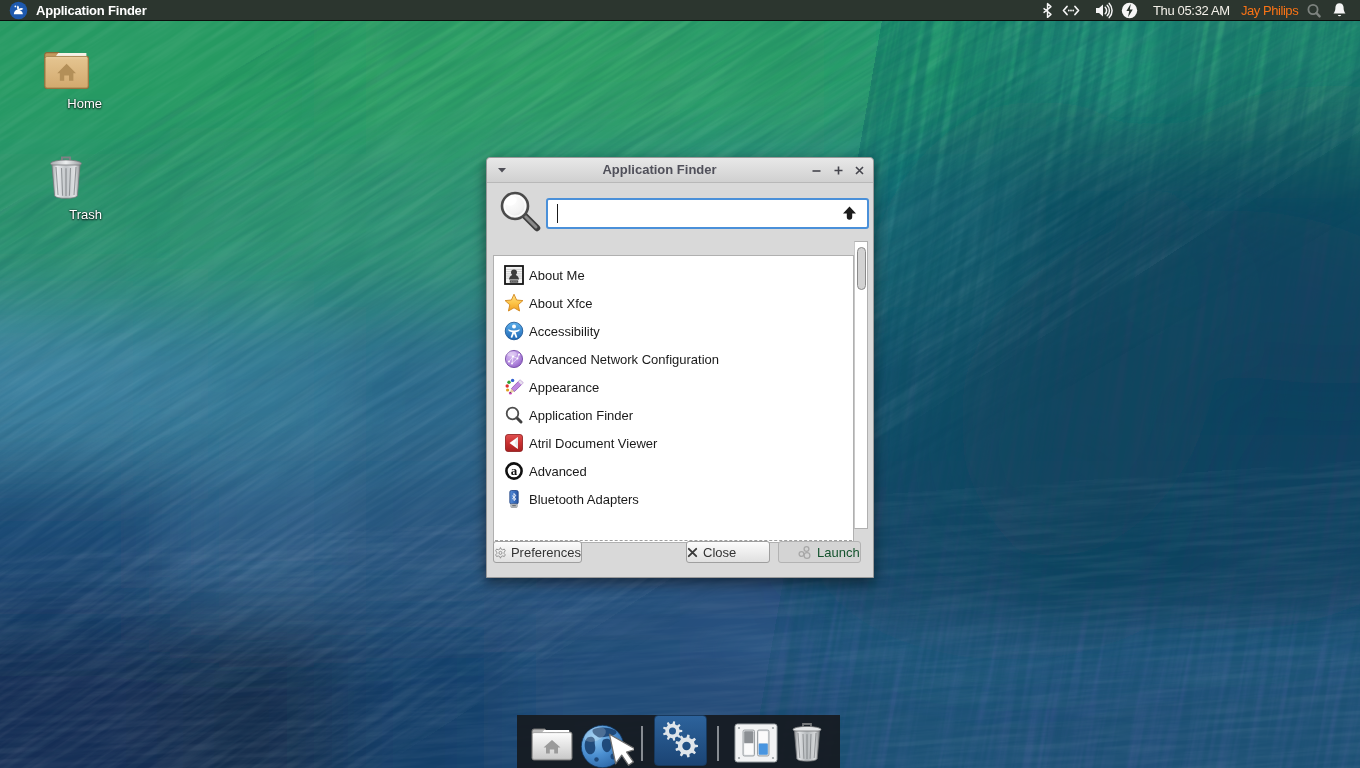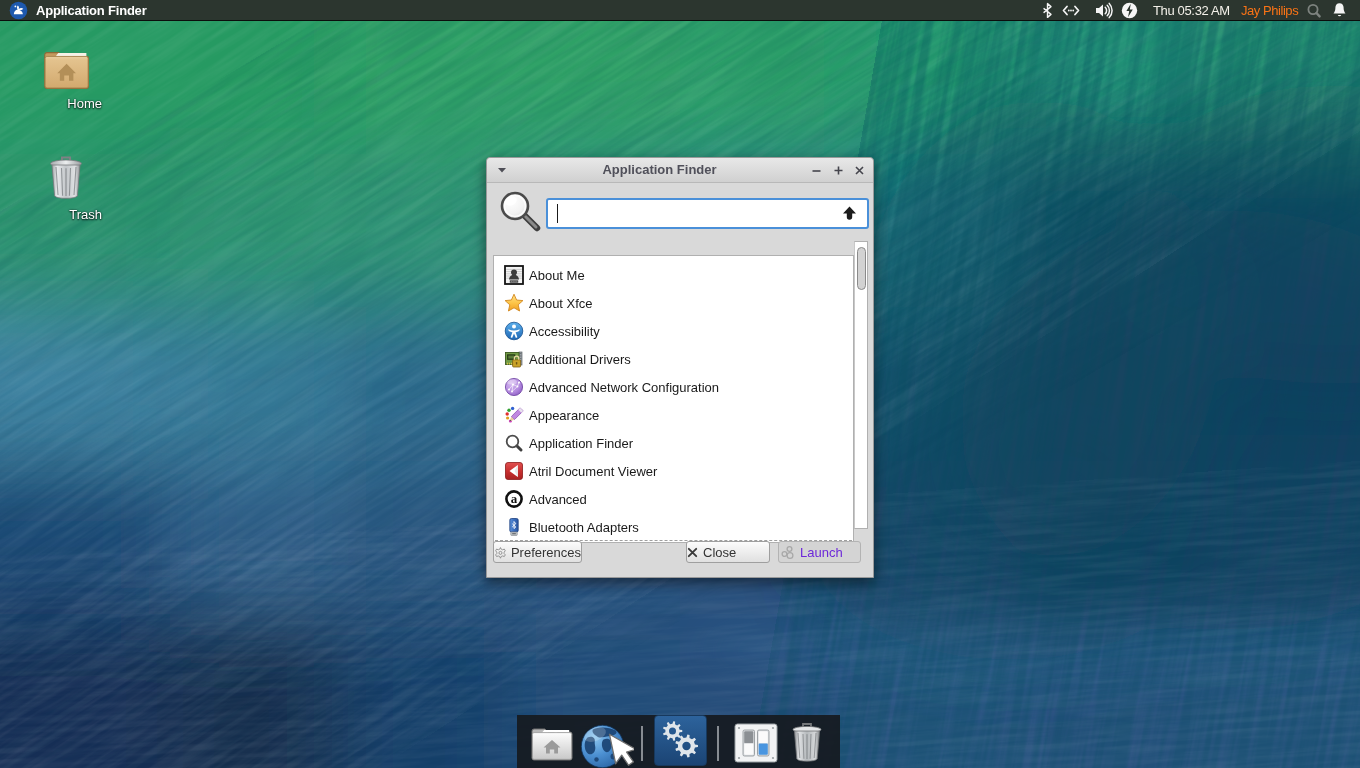--- a/index.html
+++ b/index.html
@@ -18,21 +18,21 @@
 #titlebar { position:absolute; left:0; top:0; width:100%; height:25px; background:linear-gradient(#e8e8e8,#d0d0d0); border-bottom:1px solid #b8b8b8; border-radius:4px 4px 0 0; }
 #titlebar .ttext { position:absolute; left:0; right:41px; top:4px; text-align:center; font-weight:bold; font-size:13px; color:#50505a; }
 #sinput { position:absolute; left:59px; top:40px; width:323px; height:31px; background:#ffffff; border:2px solid #4a90d9; border-radius:3px; }
 #list { position:absolute; left:6px; top:97px; width:361px; height:288px; background:#ffffff; border:1px solid #b0b0b0; overflow:hidden; }
 #sbar { position:absolute; left:367px; top:83px; width:14px; height:288px; background:#ffffff; border:1px solid #b0b0b0; border-left:1px solid #c8c8c8; }
 #sthumb { position:absolute; left:2px; top:5px; width:9px; height:43px; background:#d2d2d2; border:1px solid #8a8a8a; border-radius:5px; }
 .lrow { position:relative; height:28px; display:flex; align-items:center; }
 .lrow .licon { width:20px; height:20px; margin-left:10px; flex:none; }
 .lrow .ltext { margin-left:5px; font-size:13px; color:#1a1a1a; }
 .btn { position:absolute; height:22px; background:linear-gradient(#fcfcfc,#e0e0e0); border:1px solid #9f9f9f; border-radius:3px; display:flex; align-items:center; justify-content:flex-start; font-size:13px; color:#333; }
-.btn.dis { background:#d4d4d4; border-color:#b3b3b3; color:#6d28d9; }
+.btn.dis { background:#d4d4d4; border-color:#b3b3b3; color:#14532d;padding-left:17px; }
 
 #dock { position:absolute; left:517px; top:715px; width:323px; height:53px; background:rgba(22,26,31,0.92); z-index:45; }
 </style>
 </head>
 <body>
 <div id="screen">
 <svg id="wall" width="1360" height="768" viewBox="0 0 1360 768">
 <defs>
 <filter id="blurGrid" x="-200" y="-200" width="1800" height="1200" filterUnits="userSpaceOnUse">
           <feGaussianBlur stdDeviation="40"></feGaussianBlur>
@@ -278,34 +278,20 @@
               </linearGradient>
             </defs>
             <circle cx="10" cy="10" r="8.8" fill="url(#acg)" stroke="#15508f" stroke-width="0.8"></circle>
             <circle cx="10" cy="5.6" r="2" fill="#ffffff"></circle>
             <path d="M4.2 8.2 Q10 10.6 15.8 8.2 L15.2 9.9 Q12.4 11 11.6 11.3 L13.4 16.3 L11.9 16.9 L10 12.4 L8.1 16.9 L6.6 16.3 L8.4 11.3 Q7.6 11 4.8 9.9 Z" fill="#ffffff"></path>
           </svg>
           <div class="ltext">Accessibility</div>
         </div>
     <div class="lrow">
           <svg class="licon" viewBox="0 0 20 20">
-            <rect x="15" y="3" width="3" height="13" fill="#9aa0a6" stroke="#5f6569" stroke-width="0.7"></rect>
-            <path d="M15.6 4.5 h1.8 M15.6 7 h1.8 M15.6 9.5 h1.8 M15.6 12 h1.8" stroke="#60666a" stroke-width="0.8"></path>
-            <rect x="1.5" y="3.5" width="13.5" height="12" fill="#719a45" stroke="#3c5a1f" stroke-width="0.9"></rect>
-            <rect x="3.5" y="5.8" width="7.5" height="4.5" fill="#2e451c" stroke="#1c2c10" stroke-width="0.7"></rect>
-            <rect x="4.3" y="6.6" width="5.9" height="2.9" fill="#5a7a3a"></rect>
-            <path d="M3.5 15.5 v-1.8 M5.5 15.5 v-1.8 M7.5 15.5 v-1.8 M9.5 15.5 v-1.8" stroke="#d8c24a" stroke-width="1.1"></path>
-            <rect x="8.6" y="10.8" width="8" height="7.2" rx="1" fill="#c9a227" stroke="#7d5f14" stroke-width="0.8"></rect>
-            <path d="M10.4 10.8 V9.4 a2.2 2.2 0 0 1 4.4 0 v1.4" stroke="#e8d9a0" stroke-width="1.3" fill="none"></path>
-            <rect x="11.9" y="13" width="1.4" height="2.6" rx="0.6" fill="#6d5412"></rect>
-          </svg>
-          <div class="ltext">Additional Drivers</div>
-        </div>
-    <div class="lrow">
-          <svg class="licon" viewBox="0 0 20 20">
             <defs>
               <radialGradient id="ang" cx="0.35" cy="0.3" r="0.85">
                 <stop offset="0" stop-color="#d7bbf2"></stop>
                 <stop offset="0.6" stop-color="#b187dd"></stop>
                 <stop offset="1" stop-color="#8453bd"></stop>
               </radialGradient>
             </defs>
             <circle cx="10" cy="10" r="8.6" fill="url(#ang)" stroke="#6b3fa0" stroke-width="0.8"></circle>
             <path d="M5 12.5 L9 7.5 L13.5 9.5 L15 5.5 M9 7.5 L8 14.5 M13.5 9.5 L8 14.5" stroke="#ffffff" stroke-width="0.7" opacity="0.85" fill="none"></path>
             <circle cx="5" cy="12.5" r="1" fill="#ffffff"></circle>

